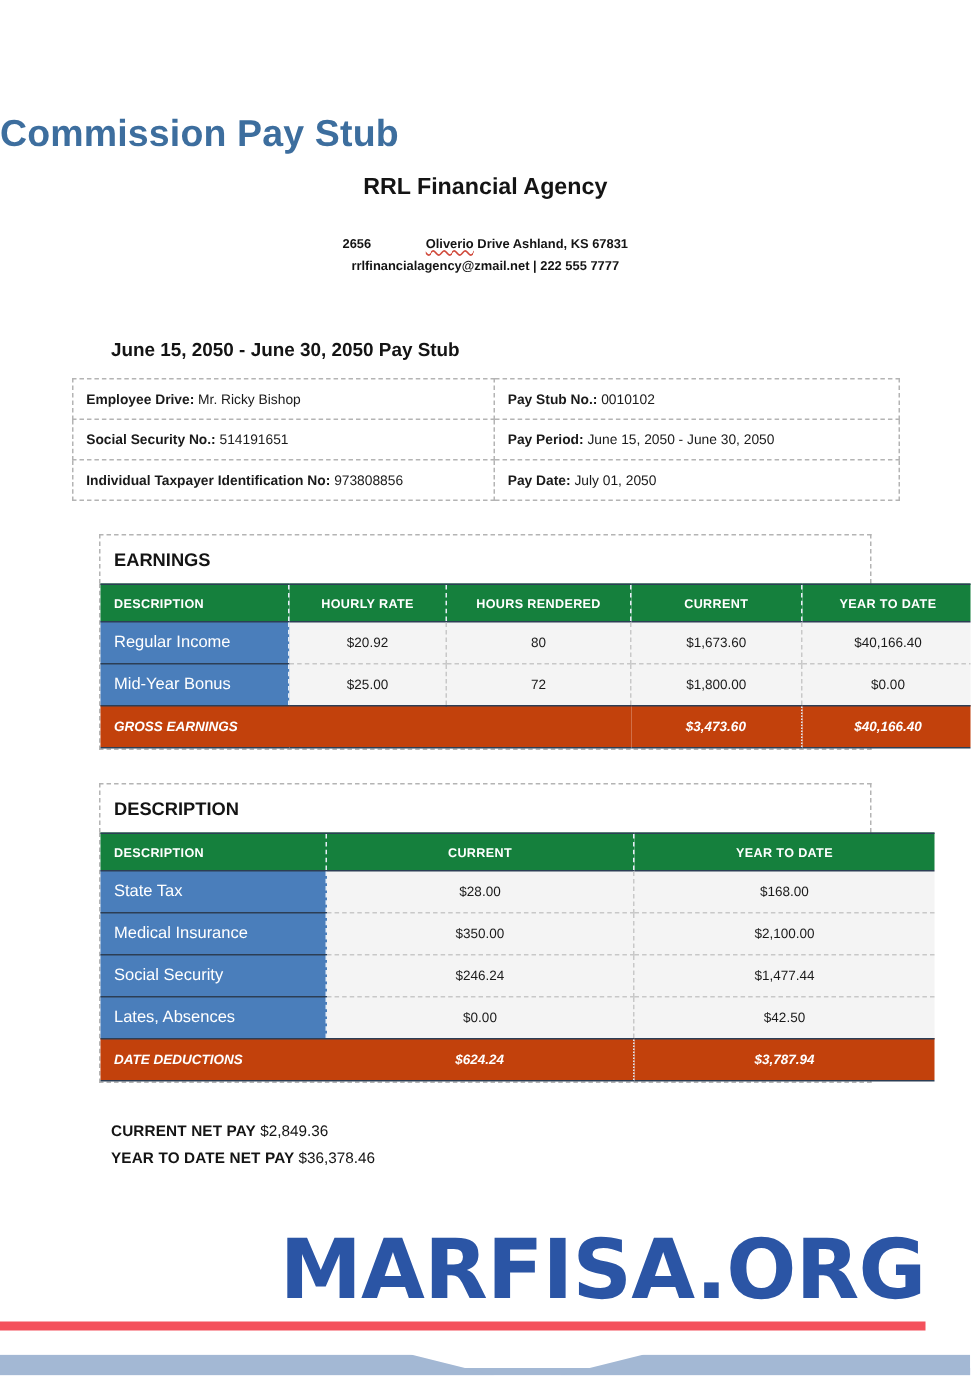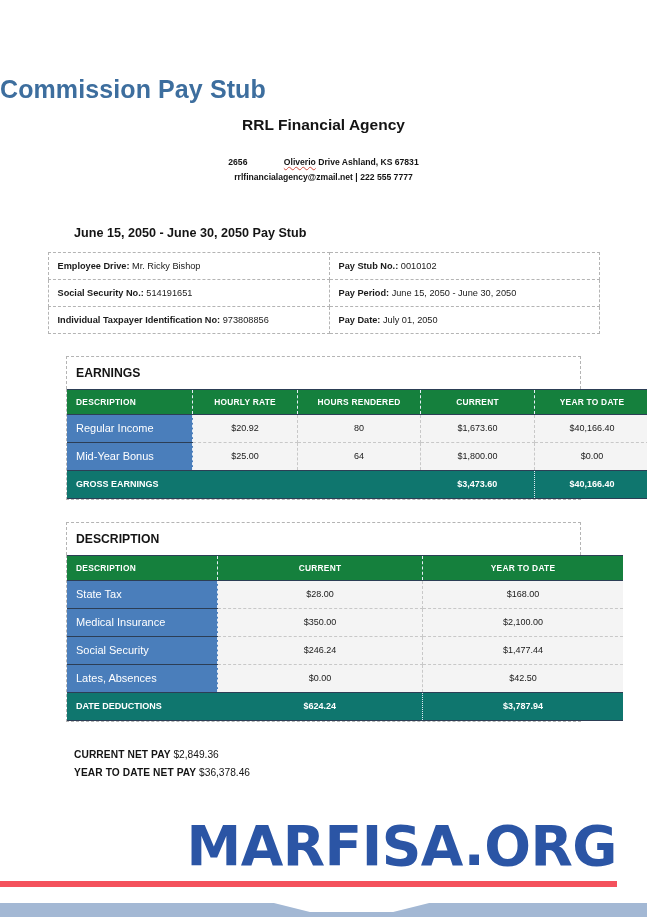--- a/index.html
+++ b/index.html
@@ -137,27 +137,28 @@
     background: #4a7ebb;
     color: #ffffff;
     text-align: left;
     padding-left: 9px;
     font-size: 11px;
     border-right: 1px dashed #e6eef7;
     border-bottom: 1px solid #2c3e55;
   }
 
   .data-table tr.total-row td {
-    background: #0f766e;
+    background: #c2410c;
     color: #ffffff;
     font-weight: bold;
     font-size: 9px;
     border-right: 1px dotted #dfe9f5;
     border-bottom: 1px solid #2c3e55;
     border-top: 1px solid #2c3e55;
+    font-style: italic;
   }
   .data-table tr.total-row td:last-child { border-right: none; }
   .data-table tr.total-row td.cell-desc {
     text-align: left;
     padding-left: 9px;
     border-right: none;
   }
 
   .table-outer-frame {
     border-left: 1px dashed #b4b4b4;
@@ -289,21 +290,21 @@
           <tr>
             <td class="cell-desc">Regular Income</td>
             <td>$20.92</td>
             <td>80</td>
             <td>$1,673.60</td>
             <td>$40,166.40</td>
           </tr>
           <tr>
             <td class="cell-desc">Mid-Year Bonus</td>
             <td>$25.00</td>
-            <td>64</td>
+            <td>72</td>
             <td>$1,800.00</td>
             <td>$0.00</td>
           </tr>
           <tr class="total-row">
             <td class="cell-desc" colspan="3">GROSS EARNINGS</td>
             <td>$3,473.60</td>
             <td>$40,166.40</td>
           </tr>
         </tbody>
       </table>

